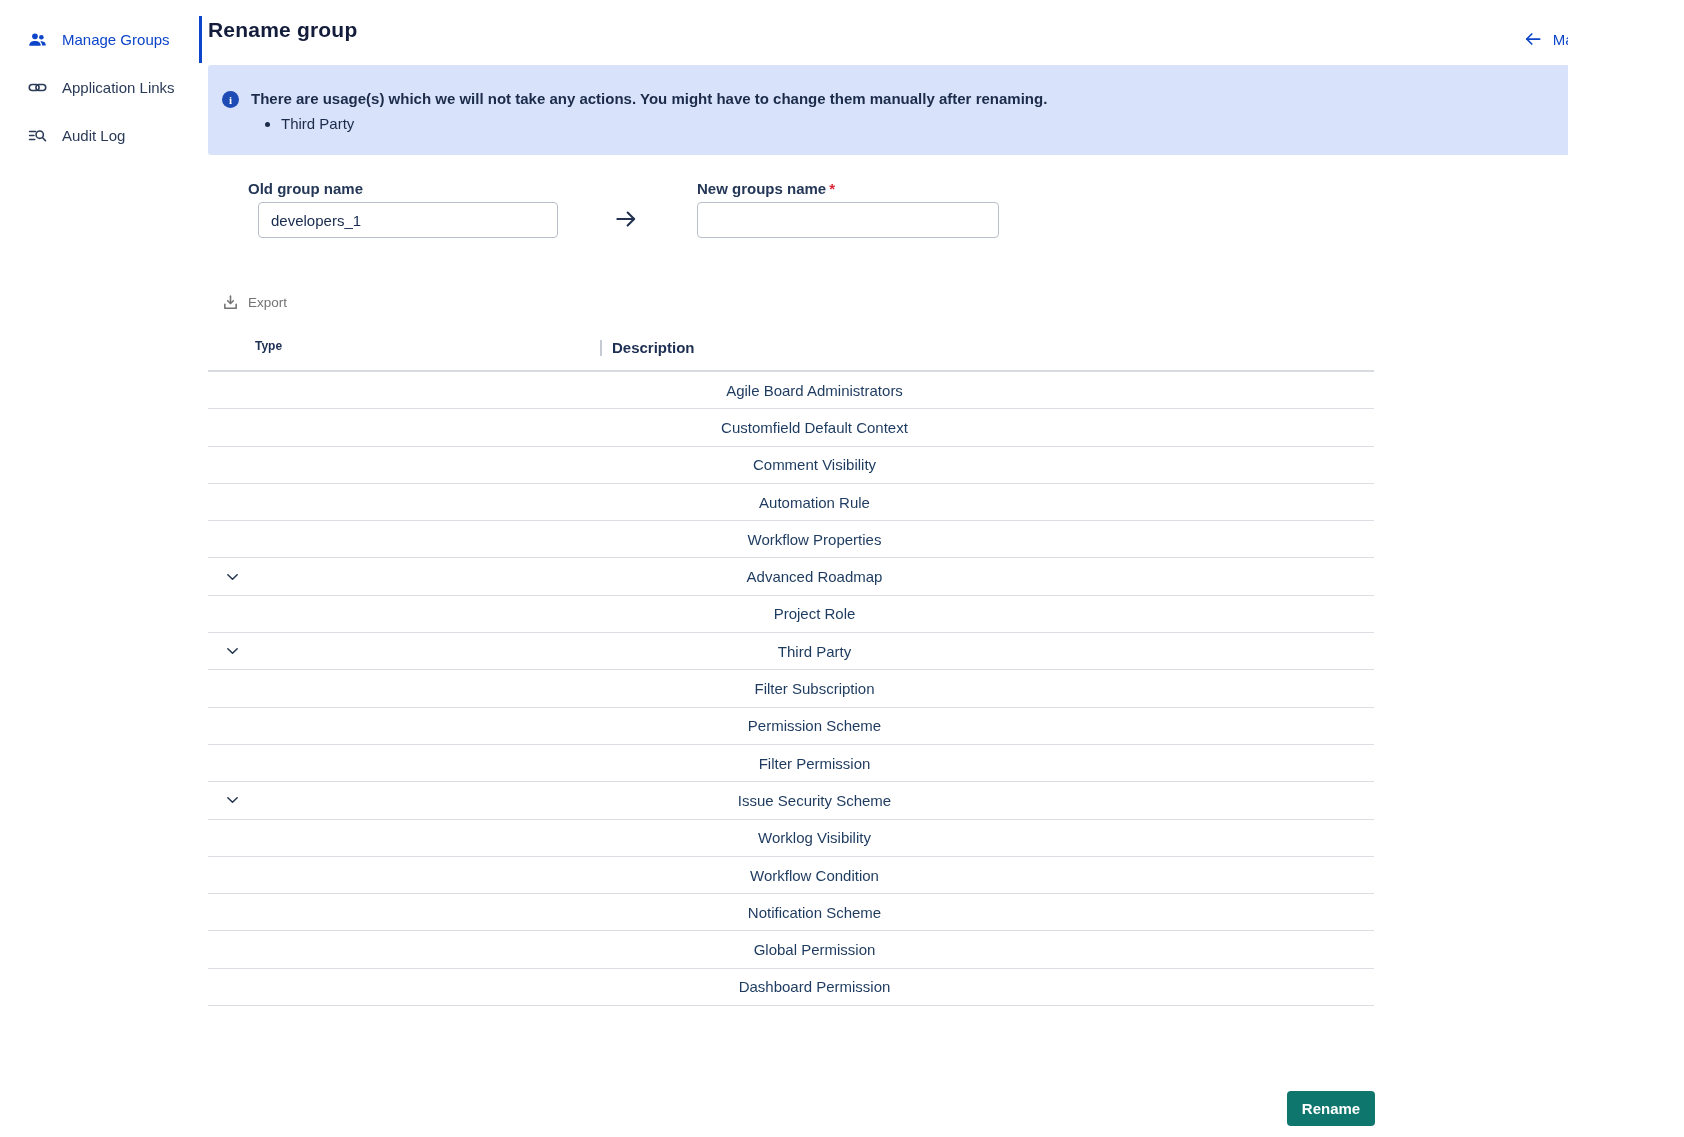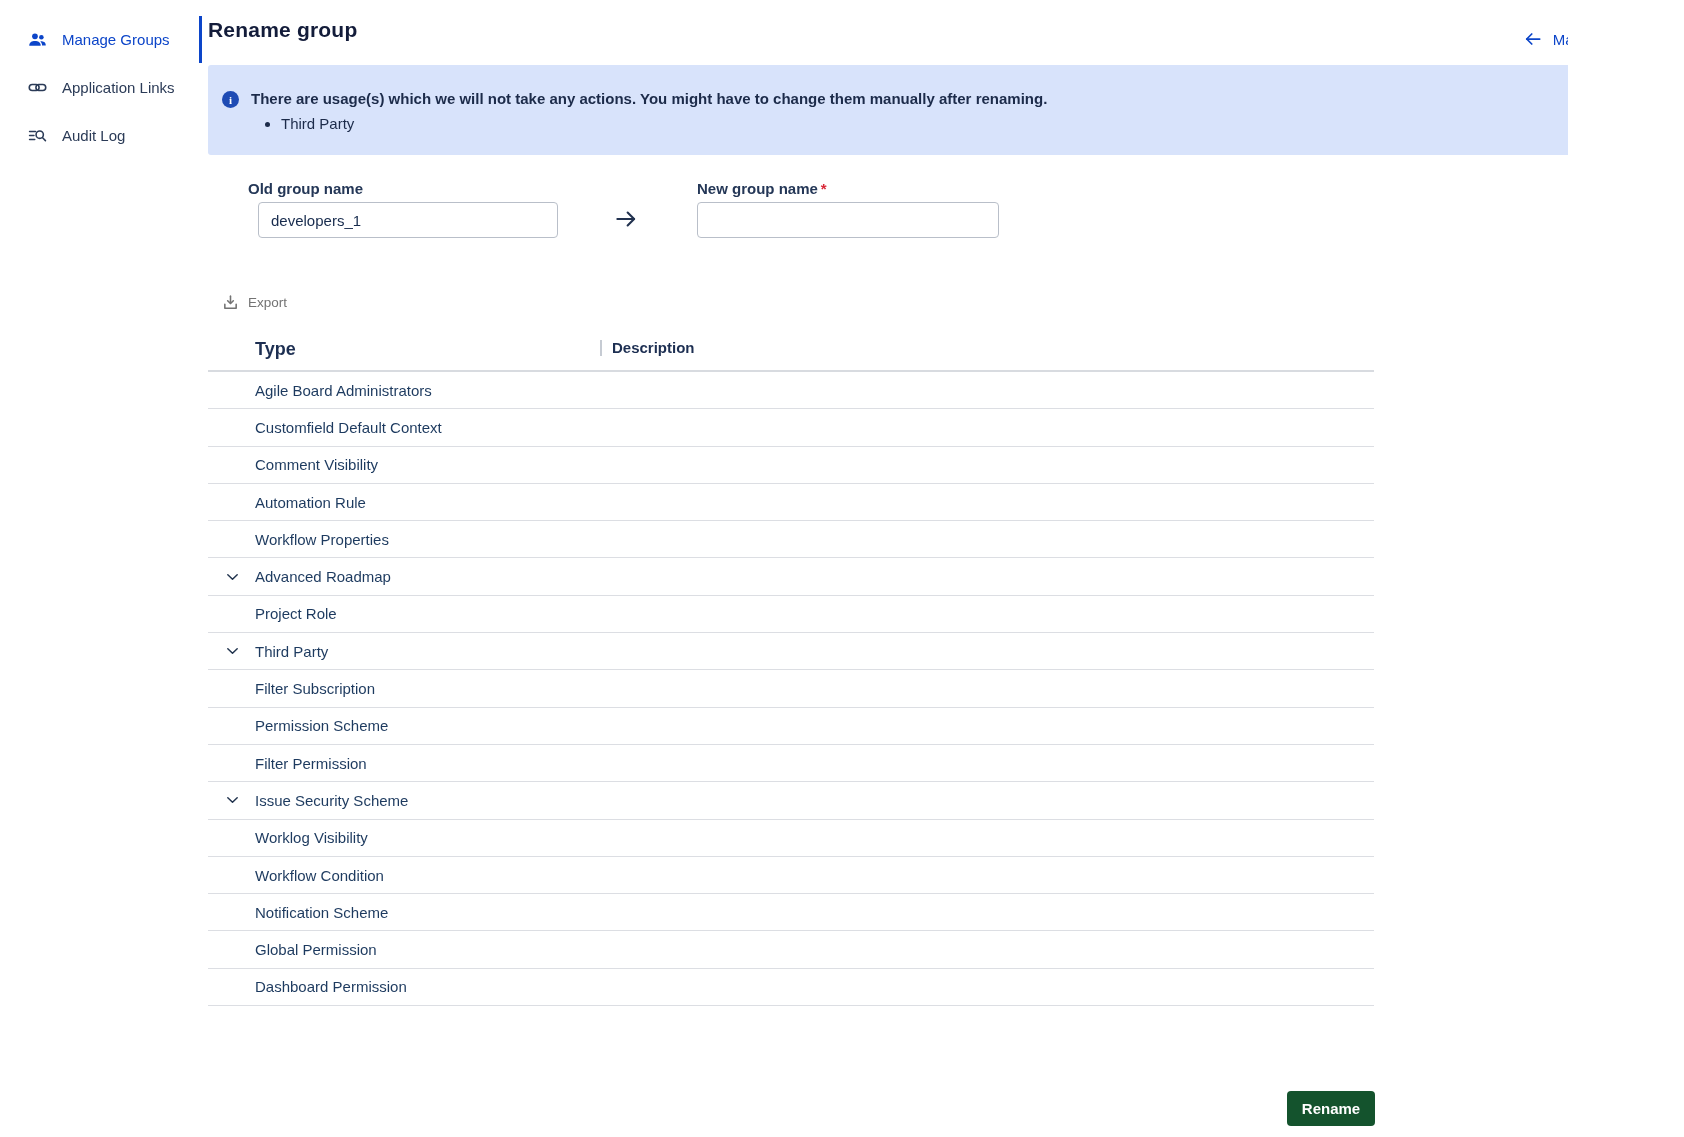--- a/index.html
+++ b/index.html
@@ -59,36 +59,36 @@
 
   
   .export { position: absolute; left: 14px; top: 294px; display: flex; align-items: center;
     gap: 9px; color: #737373; font-size: 13.5px; cursor: pointer; }
   .export .icn { width: 17px; height: 17px; display: inline-flex; }
   .export .icn svg { width: 100%; height: 100%; }
 
   
   .tbl { position: absolute; left: 0; top: 337px; width: 1166px; }
   .thead { position: relative; height: 35px; border-bottom: 2px solid #d8dbe0; }
-  .th-type { position: absolute; left: 47px; top: 2px; font-size: 18px; font-weight: bold;
+  .th-type { position: absolute; left: 47px; top: 2px; font-size: 12px; font-weight: bold;
     color: #1d2f52; }
   .th-desc { position: absolute; left: 392px; top: 2px; display: flex; align-items: center;
     gap: 10px; }
   .col-divider { width: 2px; height: 16px; background: #c6cbd3; }
   .th-desc .th-label { font-size: 15px; font-weight: bold; color: #1d2f52; }
   .trow { position: relative; height: 37.3px; border-bottom: 1px solid #dcdee3;
-    display: flex; align-items: center; }
+    display: flex; align-items: center; justify-content: center; }
   .trow .type-cell { margin-left: 47px; font-size: 15px; color: #1d3a5f; }
   .trow .chev { position: absolute; left: 17px; top: 50%; transform: translateY(-50%);
     width: 15px; height: 15px; color: #23354f; cursor: pointer; display: inline-flex; }
   .trow .chev svg { width: 100%; height: 100%; }
 
   
   .rename-btn { position: absolute; left: 1079px; top: 1091px; width: 88px; height: 35px;
-    background: #14532d; border: none; border-radius: 4px; color: #ffffff;
+    background: #0f766e; border: none; border-radius: 4px; color: #ffffff;
     font-size: 15px; font-weight: bold; cursor: pointer;
     font-family: "Liberation Sans", sans-serif; }
 </style>
 </head>
 <body>
 
 <div class="app">
 
   <aside class="sidebar" id="sidebar">
       <div class="side-item active">
@@ -156,21 +156,21 @@
     <label class="field-label lbl-old">Old group name</label>
     <input class="txt-input in-old" value="developers_1" style="">
 
     <span class="form-arrow">
       <svg viewBox="0 0 24 24" fill="none" stroke="currentColor" stroke-width="1.9" stroke-linecap="round" stroke-linejoin="round">
           <path d="M4 12h15.5"></path>
           <path d="M13.5 6l6 6-6 6"></path>
         </svg>
     </span>
 
-    <label class="field-label lbl-new"><span>New group name</span><span class="req">*</span></label>
+    <label class="field-label lbl-new"><span>New groups name</span><span class="req">*</span></label>
     <input class="txt-input in-new" value="" style="">
 
     <div class="export">
       <span class="icn">
         <svg viewBox="0 0 24 24" fill="none" stroke="currentColor" stroke-width="2.2" stroke-linecap="round" stroke-linejoin="round">
             <path d="M12 3v10"></path>
             <path d="M8 9.5l4 4 4-4"></path>
             <path d="M4 14.5V20h16v-5.5"></path>
           </svg>
       </span>

